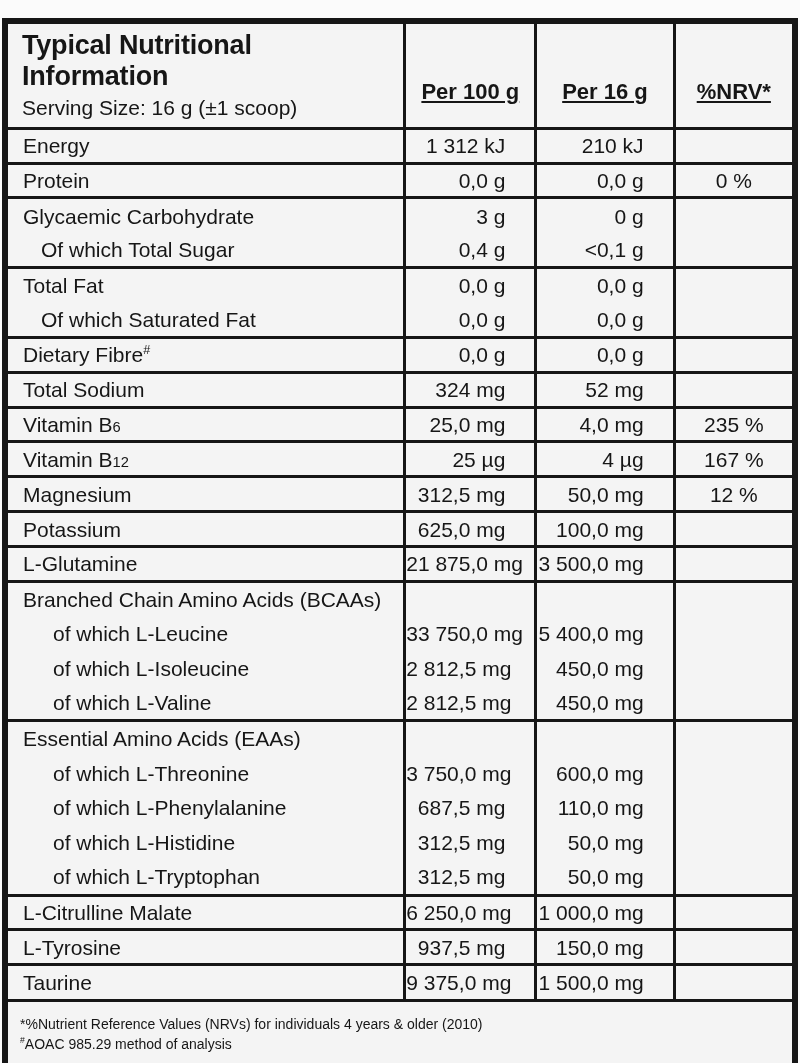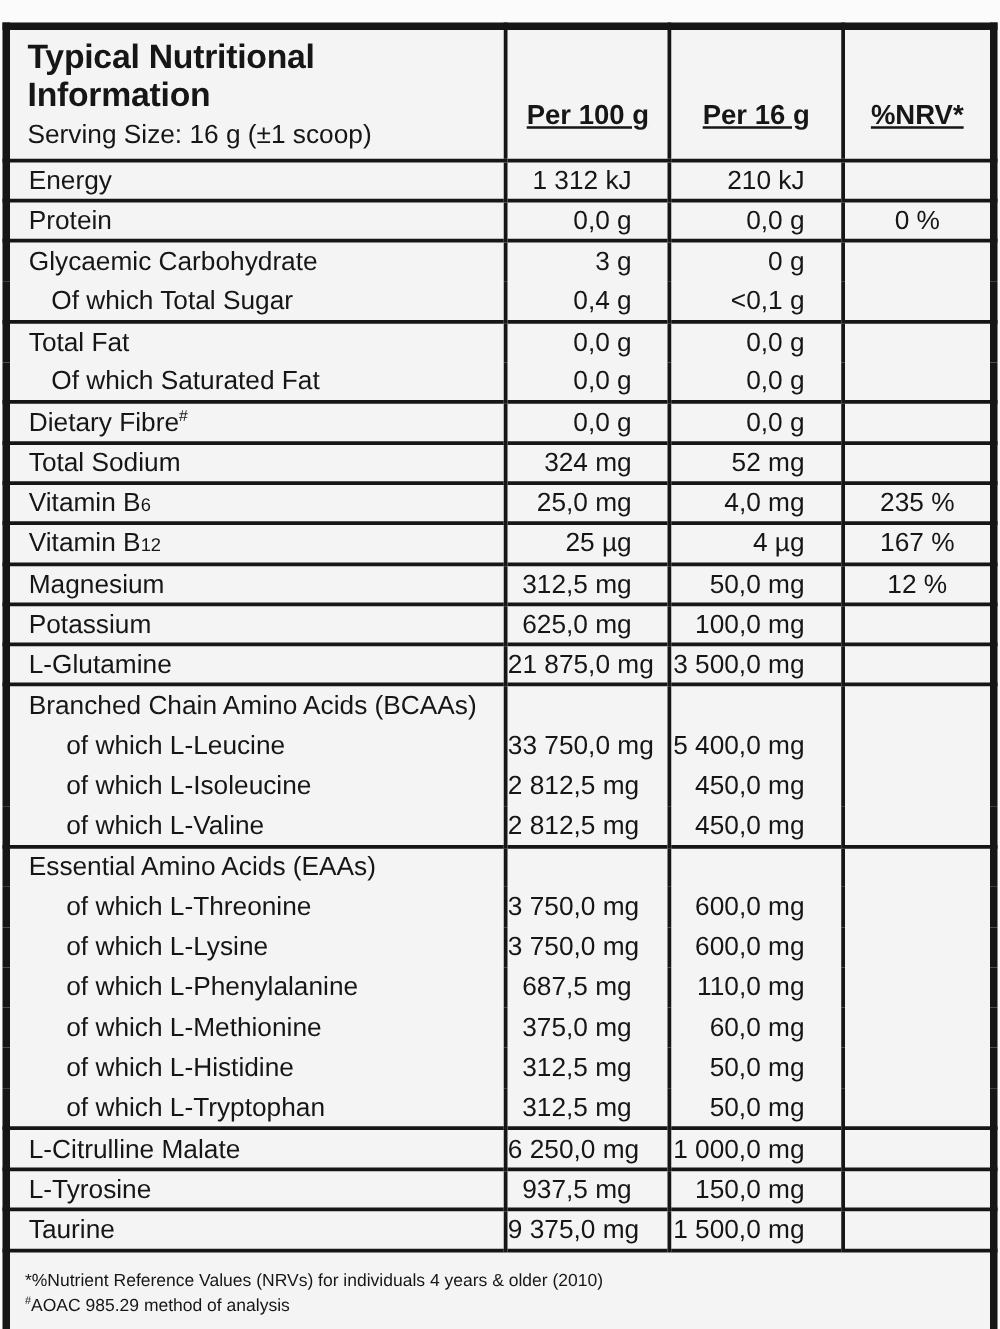--- a/index.html
+++ b/index.html
@@ -197,35 +197,23 @@
           <td class="val"></td>
           <td class="nrvval"></td>
         </tr>
         <tr class="cont">
           <td class="lbl ind2"><span>of which L-Threonine</span></td>
           <td class="val">3 750,0 mg</td>
           <td class="val">600,0 mg</td>
           <td class="nrvval"></td>
         </tr>
         <tr class="cont">
-          <td class="lbl ind2"><span>of which L-Lysine</span></td>
-          <td class="val">3 750,0 mg</td>
-          <td class="val">600,0 mg</td>
-          <td class="nrvval"></td>
-        </tr>
-        <tr class="cont">
           <td class="lbl ind2"><span>of which L-Phenylalanine</span></td>
           <td class="val">687,5 mg</td>
           <td class="val">110,0 mg</td>
-          <td class="nrvval"></td>
-        </tr>
-        <tr class="cont">
-          <td class="lbl ind2"><span>of which L-Methionine</span></td>
-          <td class="val">375,0 mg</td>
-          <td class="val">60,0 mg</td>
           <td class="nrvval"></td>
         </tr>
         <tr class="cont">
           <td class="lbl ind2"><span>of which L-Histidine</span></td>
           <td class="val">312,5 mg</td>
           <td class="val">50,0 mg</td>
           <td class="nrvval"></td>
         </tr>
         <tr class="cont">
           <td class="lbl ind2"><span>of which L-Tryptophan</span></td>

